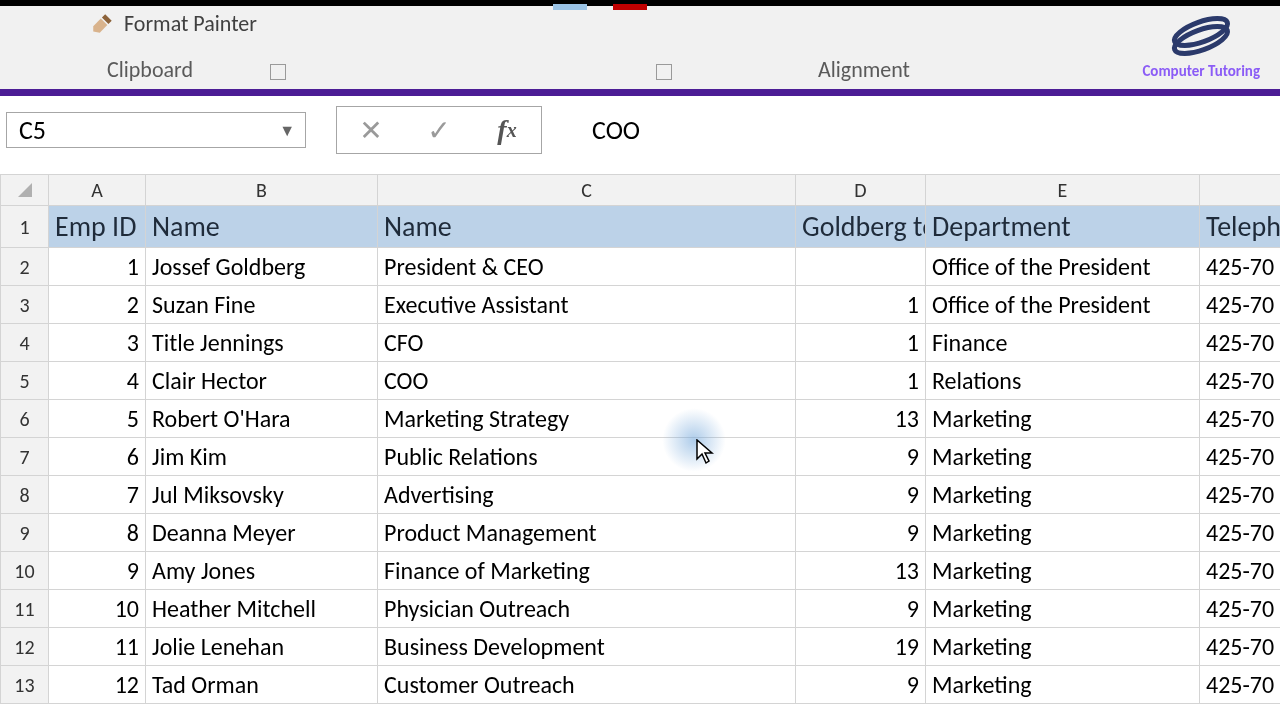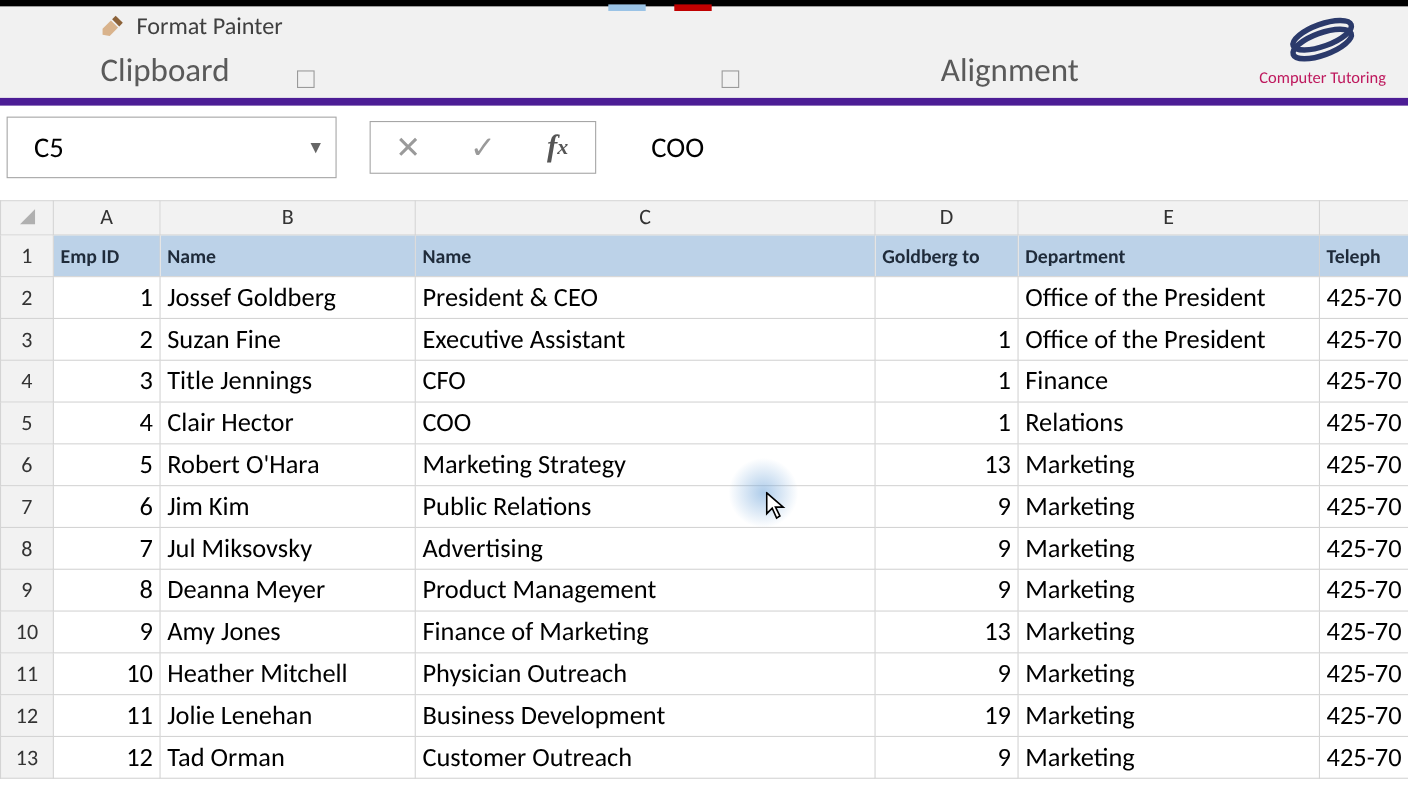--- a/index.html
+++ b/index.html
@@ -30,67 +30,67 @@
     display: flex; align-items: center;
     gap: 8px;
     font-size: 22px;
     color: #404040;
   }
   .brush-icon { width: 26px; height: 26px; }
   .group-label {
     position: absolute;
     bottom: 6px;
     text-align: center;
-    font-size: 30px;
+    font-size: 22px;
     color: #5a5a5a;
   }
   .gl-clipboard { left: 0; width: 300px; }
   .gl-font { left: 300px; width: 370px; }
-  .gl-alignment { left: 698px; width: 440px; }
+  .gl-alignment { left: 644px; width: 440px; }
   .dialog-launcher {
     width: 16px; height: 16px;
     border: 1px solid #9a9a9a;
     position: absolute;
     bottom: 9px;
   }
   .dl-clipboard { left: 270px; }
   .dl-font { left: 656px; }
   .font-swatch {
     position: absolute;
     top: -2px;
     width: 34px; height: 6px;
   }
   .swatch-blue { left: 553px; background: #9ac3e6; }
   .swatch-red { left: 613px; background: #c00000; }
   .logo {
     position: absolute;
     right: 20px; top: 4px;
     text-align: center;
     font-size: 15px;
-    font-weight: normal;
-    color: #be185d;
+    font-weight: bold;
+    color: #8b5cf6;
   }
   .logo svg { display: block; margin: 0 auto 2px auto; }
 
   
   .fbar-row {
     display: flex;
     align-items: center;
     padding: 10px 6px 20px 6px;
     background: #fff;
     gap: 30px;
   }
   .name-box {
     width: 300px;
-    height: 56px;
+    height: 36px;
     border: 1px solid #a6a6a6;
     display: flex;
     align-items: center;
     justify-content: space-between;
-    padding: 0 10px 0 24px;
+    padding: 0 10px 0 12px;
     font-size: 26px;
   }
   .name-box .chev { color: #666; font-size: 16px; }
   .fx-group {
     display: flex;
     align-items: center;
     border: 1px solid #a6a6a6;
     height: 48px;
   }
   .fx-btn {
@@ -147,22 +147,22 @@
   
   .col-A { width: 97px; }
   .col-B { width: 232px; }
   .col-C { width: 418px; }
   .col-D { width: 130px; }
   .col-E { width: 274px; }
   .col-F { width: 81px; }
 
   tr.header-row td {
     background: #bcd2e8;
-    font-weight: bold;
-    font-size: 18px;
+    font-weight: normal;
+    font-size: 28px;
     color: #1f2b3a;
   }
   td.num { text-align: right; padding-right: 10px; }
 
   
   .hover-glow {
     position: absolute;
     width: 64px; height: 64px;
     border-radius: 50%;
     background: radial-gradient(circle, rgba(120,170,220,0.6) 0%, rgba(120,170,220,0) 70%);

